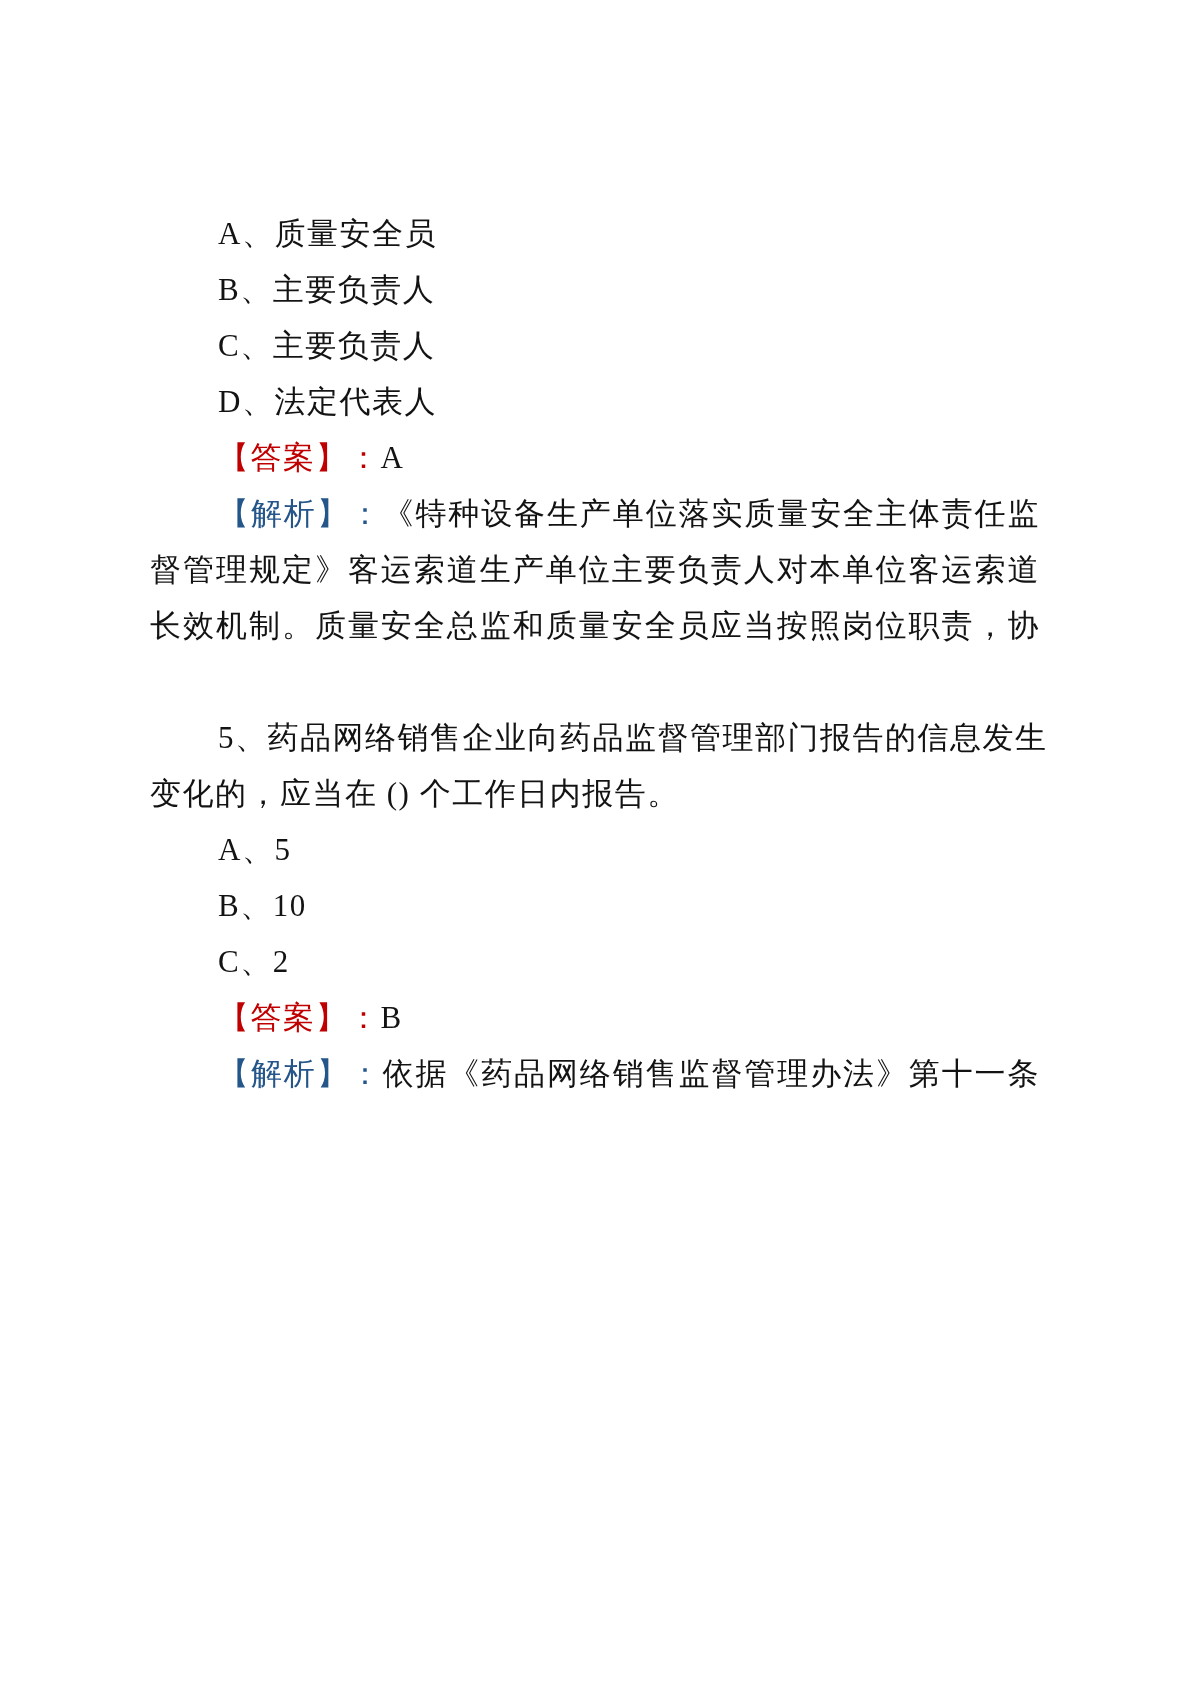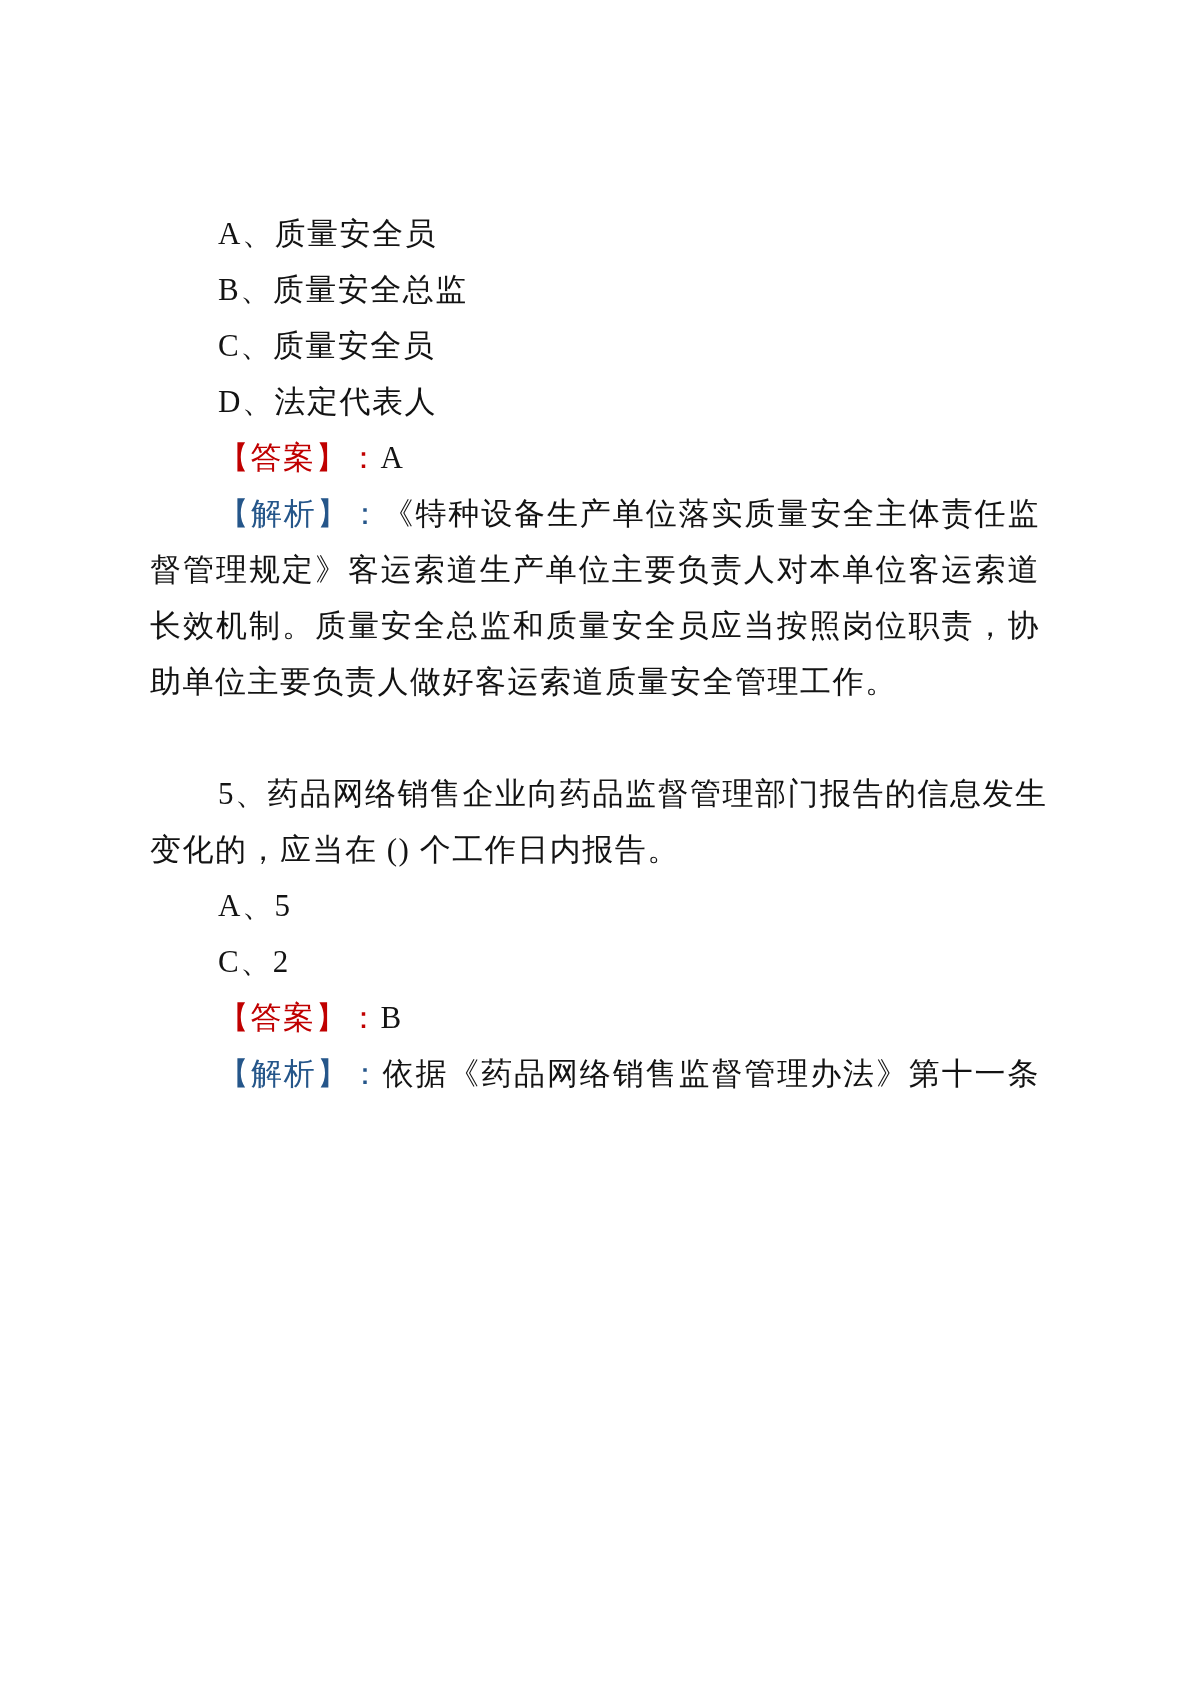--- a/index.html
+++ b/index.html
@@ -37,47 +37,47 @@
   .analysis-label { color: var(--analysis-color, #25568a); }
 </style>
 </head>
 <body>
 
 <div class="page">
   <div class="content">
 
     <section>
       <div class="tline indent">A、质量安全员</div>
-      <div class="tline indent">B、质量安全总监</div>
-      <div class="tline indent">C、质量安全员</div>
+      <div class="tline indent">B、主要负责人</div>
+      <div class="tline indent">C、主要负责人</div>
       <div class="tline indent">D、法定代表人</div>
 
       <div class="tline indent">
         <span class="answer-label">【答案】：</span><span>A</span>
       </div>
 
       <div>
         <div class="tline jline indent">
           <span class="analysis-label">【解析】：</span><span>《特种设备生产单位落实质量安全主体责任监</span>
         </div>
         <div>
             <div class="tline jline">督管理规定》客运索道生产单位主要负责人对本单位客运索道</div>
             <div class="tline jline">长效机制。质量安全总监和质量安全员应当按照岗位职责，协</div>
-            <div class="tline">助单位主要负责人做好客运索道质量安全管理工作。</div>
           </div>
       </div>
     </section>
 
     <div class="spacer-line"></div>
 
     <section>
       <div class="tline jline indent">5、药品网络销售企业向药品监督管理部门报告的信息发生</div>
       <div class="tline">变化的，应当在 () 个工作日内报告。</div>
 
       <div class="tline indent">A、5</div>
+      <div class="tline indent">B、10</div>
       <div class="tline indent">C、2</div>
 
       <div class="tline indent">
         <span class="answer-label">【答案】：</span><span>B</span>
       </div>
 
       <div>
         <div class="tline jline indent">
           <span class="analysis-label">【解析】：</span><span>依据《药品网络销售监督管理办法》第十一条</span>
         </div>

